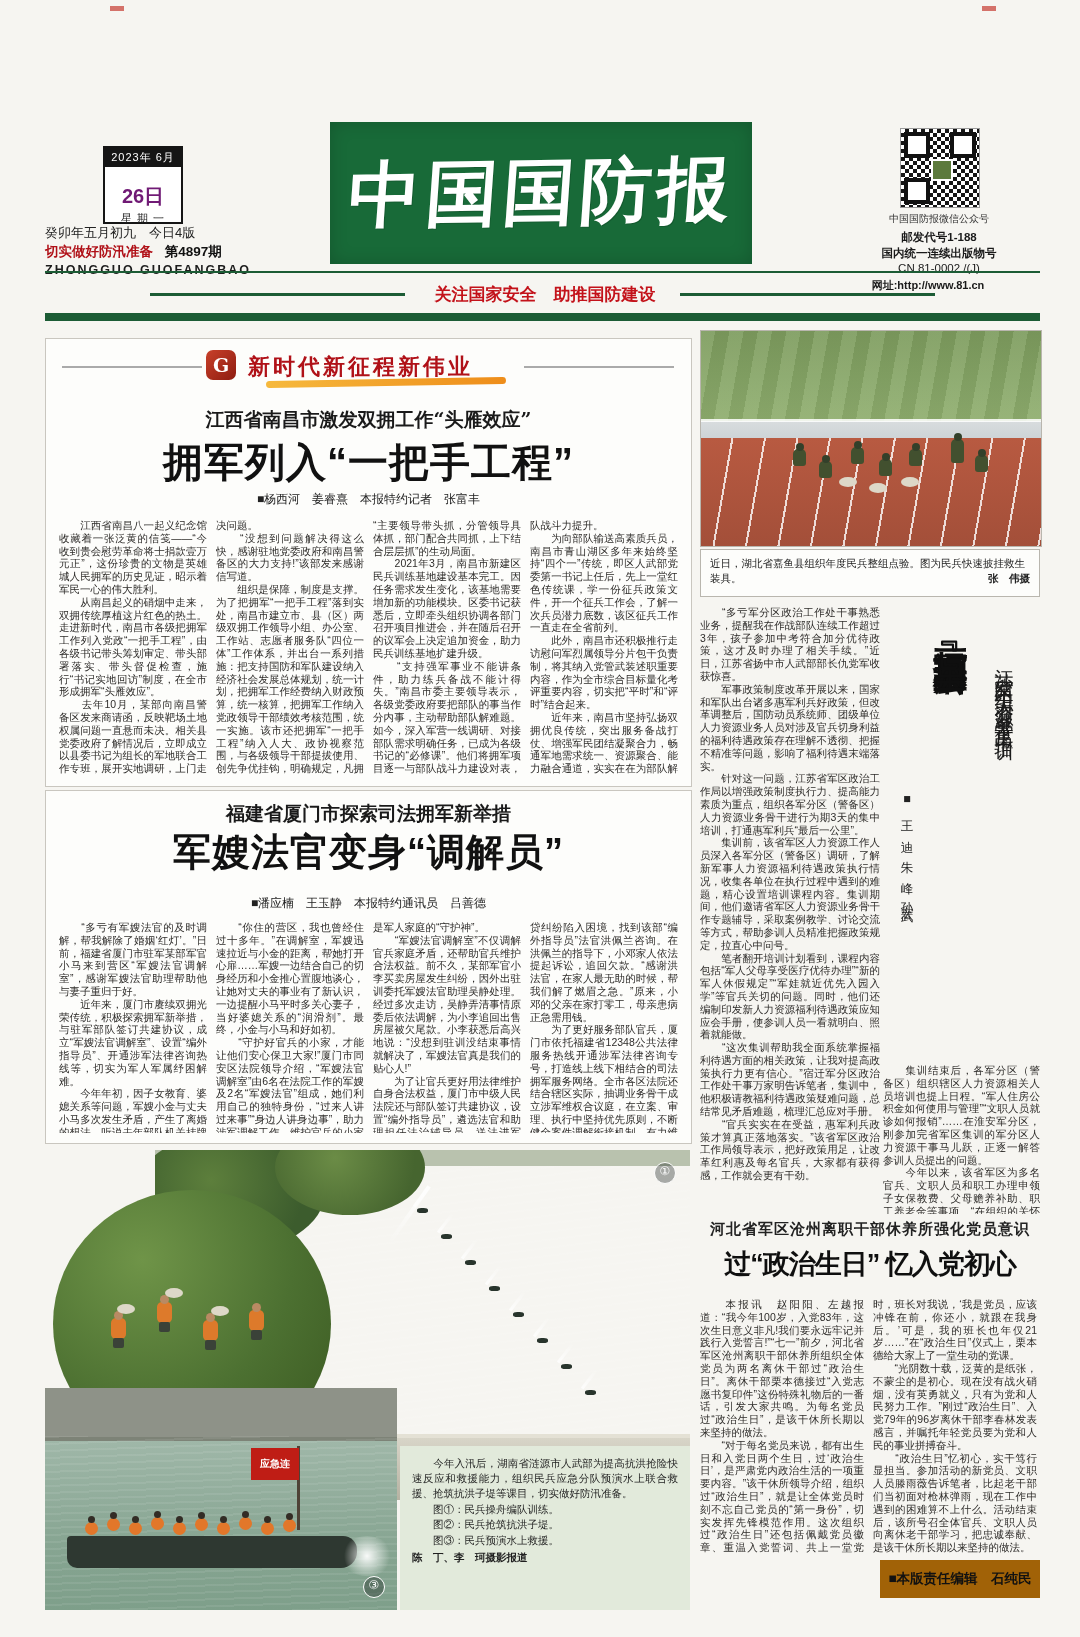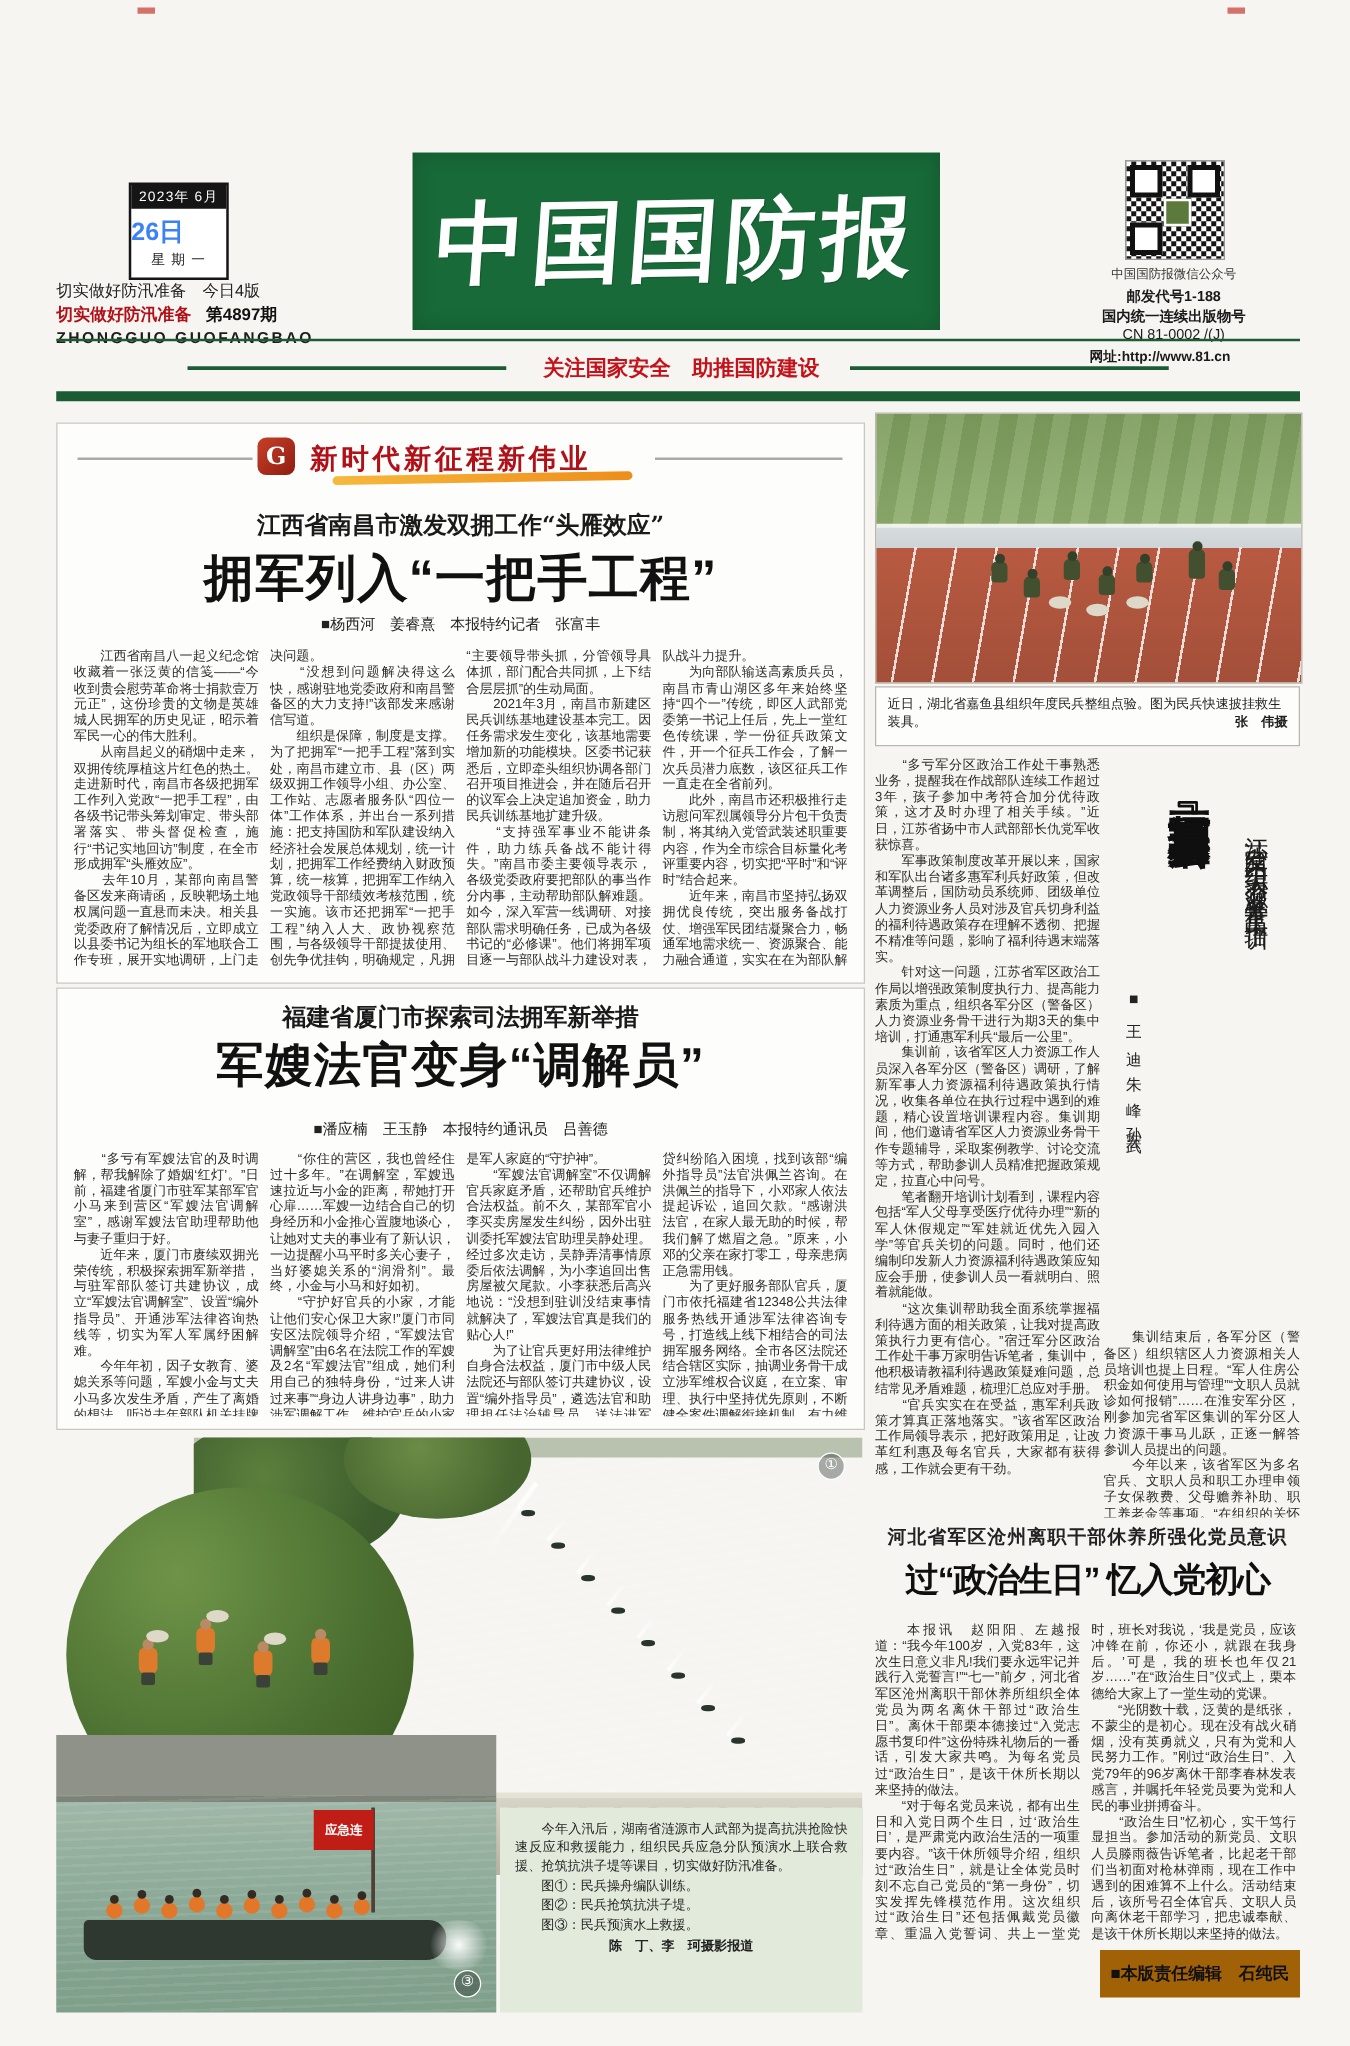--- a/index.html
+++ b/index.html
@@ -36,25 +36,25 @@
   .vestdot::before{content:'';position:absolute;top:-6px;left:3px;width:7px;height:7px;border-radius:50%;background:#332c25}
 </style>
 </head>
 <body>
 
 <div class="abs" style="left:110px;top:6px;width:14px;height:5px;background:#c63b30;opacity:.7"></div>
 <div class="abs" style="left:982px;top:6px;width:14px;height:5px;background:#c63b30;opacity:.7"></div>
 
 <div class="abs" style="left:103px;top:146px;width:76px;height:74px;border:2.5px solid #151515;background:#fff">
   <div style="background:#151515;color:#fff;font-size:11px;text-align:center;padding:2px 0;letter-spacing:1px">2023年 6月</div>
-  <div style="color:#3b82f6;font-size:20px;font-weight:bold;margin-top:5px">26日</div>
+  <div style="color:#701a75;font-size:20px;font-weight:bold;text-align:center;margin-top:16px">26日</div>
   <div style="font-size:11px;text-align:center;margin-top:1px;letter-spacing:1px">星 期 一</div>
 </div>
 
-<div class="abs" style="left:45px;top:224px;width:230px;font-size:13px;color:#222">切实做好防汛准备　今日4版</div>
+<div class="abs" style="left:45px;top:224px;width:230px;font-size:13px;color:#222">癸卯年五月初九　今日4版</div>
 <div class="abs" style="left:45px;top:243px;width:240px;font-size:13.5px;font-weight:bold">
   <span style="color:#b01118">切实做好防汛准备</span>
   <span style="color:#111;margin-left:8px">第4897期</span>
 </div>
 <div class="abs" style="left:45px;top:263px;width:260px;font-size:12.5px;font-weight:bold;letter-spacing:2px;color:#1c1c1c">ZHONGGUO  GUOFANGBAO</div>
 
 <div class="abs" style="left:330px;top:122px;width:422px;height:142px;background:#186a38;display:flex;align-items:center;justify-content:center;box-shadow:inset 0 0 18px rgba(0,0,0,.18)">
   <div class="serif" style="color:#fff;font-size:72px;font-weight:bold;letter-spacing:5px;transform:skewX(-5deg) rotate(-1deg);text-shadow:1px 1px 0 rgba(0,0,0,.15)">中国国防报</div>
 </div>
 
@@ -230,15 +230,15 @@
     <div class="vestdot" style="left:238px;top:131px"></div>
     <div class="abs" style="left:296px;top:148px;width:52px;height:40px;border-radius:50%;background:radial-gradient(circle, rgba(255,255,255,.95), rgba(255,255,255,0) 70%)"></div>
     <div class="numbadge" style="left:318px;top:188px">③</div>
   </div>
 
   <div class="abs" style="left:355px;top:296px;width:290px;height:164px;background:#e2eadb;padding:10px 12px;box-sizing:border-box;font-family:'DejaVu Serif',serif;color:#1f1f1f">
     <div style="font-size:10.5px;line-height:1.45;text-align:justify;white-space:pre-wrap">　　今年入汛后，湖南省涟源市人武部为提高抗洪抢险快速反应和救援能力，组织民兵应急分队预演水上联合救援、抢筑抗洪子堤等课目，切实做好防汛准备。</div>
     <div style="font-size:10.5px;line-height:1.5;white-space:pre-wrap">　　图①：民兵操舟编队训练。</div>
     <div style="font-size:10.5px;line-height:1.5;white-space:pre-wrap">　　图②：民兵抢筑抗洪子堤。</div>
     <div style="font-size:10.5px;line-height:1.5;white-space:pre-wrap">　　图③：民兵预演水上救援。</div>
-    <div style="font-size:10.5px;line-height:1.6;text-align:center;font-weight:bold">陈　丁、李　珂摄影报道</div>
+    <div style="font-size:10.5px;line-height:1.6;text-align:left;font-weight:bold">陈　丁、李　珂摄影报道</div>
   </div>
 </div>
 
 </body></html>

